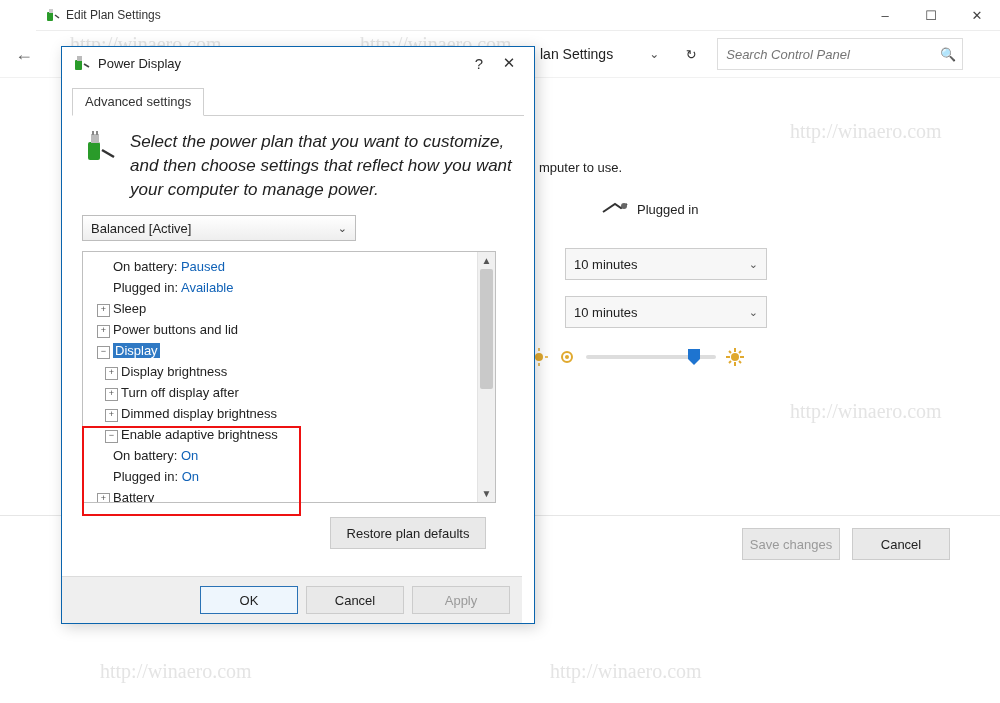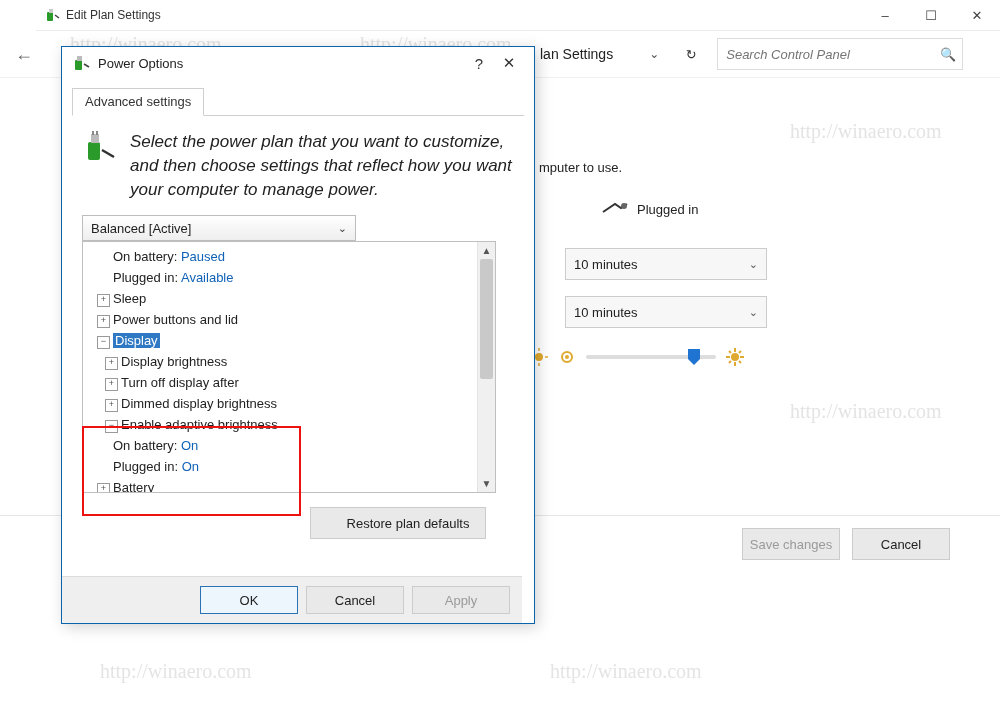--- a/index.html
+++ b/index.html
@@ -34,36 +34,36 @@
   .dlg-title { flex:1; font-size:13px; }
   .dlg-ctrl { width:30px; text-align:center; font-size:15px; color:#333; }
   .tab-strip { margin: 8px 10px 0 10px; border-bottom:1px solid #cfcfcf; display:flex; }
   .tab { padding:5px 12px 6px 12px; font-size:13px; color:#333; position:relative; top:1px; }
   .tab.active { border:1px solid #cfcfcf; border-bottom:1px solid #fff; background:#fff; }
   .dlg-body { padding: 14px 20px 10px 20px; }
   .intro { display:flex; gap:14px; }
   .intro-text { font-size:17px; line-height:1.4;font-style:italic; }
   .plan-dd { margin-top:14px; width:256px; height:24px; border:1px solid #bdbdbd; background:linear-gradient(#fff,#eee); display:flex; align-items:center; padding:0 8px; font-size:13px; }
   .plan-dd .chev { margin-left:auto; font-size:11px; color:#444; }
-  .tree { width:412px; height:250px; border:1px solid #bfbfbf; position:relative; overflow:hidden; background:#fff; }
+  .tree { margin-top:10px; width:412px; height:250px; border:1px solid #bfbfbf; position:relative; overflow:hidden; background:#fff; }
   .tree-scroll { position:absolute; right:0; top:0; bottom:0; width:17px; background:#f0f0f0; border-left:1px solid #e3e3e3; }
   .tree-scroll .sbtn { height:17px; display:flex; align-items:center; justify-content:center; font-size:10px; color:#555; }
   .tree-scroll .sthumb { position:absolute; left:2px; right:2px; top:17px; height:120px; background:#c9c9c9; border-radius:2px; }
   .tree-inner { padding: 4px 0 0 0; font-size:13px; line-height:21px; }
   .row { white-space:nowrap; }
   .ind1 { padding-left:30px; }
   .ind2 { padding-left:14px; }
   .ind3 { padding-left:22px; }
   .ind4 { padding-left:30px; }
   .exp { display:inline-block; width:11px; height:11px; border:1px solid #9a9a9a; font-size:9px; line-height:9px; text-align:center; margin-right:3px; vertical-align:1px; color:#555; background:#fff; }
   .sel { background:#2f79c4; color:#fff; padding:0 2px; }
   .link { color:#1062b7; }
   .redbox { position:absolute; left:82px; top:426px; width:215px; height:86px; border:2px solid #e11; pointer-events:none; }
   .restore-row { margin-top:14px; display:flex; justify-content:flex-end; padding-right:28px; }
-  .restore-btn { min-width:154px;padding-left:20px; }
+  .restore-btn { min-width:154px; }
   .dlg-footer { position:absolute; left:0; right:12px; bottom:0; height:46px; background:#efefef; border-top:1px solid #dcdcdc; display:flex; align-items:center; justify-content:flex-end; padding-right:12px; gap:8px; }
   .dlg-footer .btn { min-width:96px; height:26px; }
   .btn.primary { border:1px solid #2a72b5; background:#eef6fd; }
   .watermark { position:absolute; color:#e4e4e4; font-size:20px; font-family: Georgia, serif; pointer-events:none; }
 </style>
 </head>
 <body>
 
 <div class="watermark" style="left:70px; top:33px;">http://winaero.com</div>
 <div class="watermark" style="left:360px; top:33px;">http://winaero.com</div>
@@ -158,21 +158,21 @@
 
 <div class="dialog">
   <div class="dlg-titlebar">
     <span class="ticon">
       <svg viewBox="0 0 18 18">
           <rect x="3" y="6" width="7" height="10" rx="1" fill="#2a9b2a"></rect>
           <rect x="5" y="2" width="5" height="5" fill="#bbb"></rect>
           <path d="M12 10 L17 13" stroke="#444" stroke-width="1.6"></path>
         </svg>
     </span>
-    <div class="dlg-title">Power Options</div>
+    <div class="dlg-title">Power Display</div>
     <div class="dlg-ctrl">?</div>
     <div class="dlg-ctrl">✕</div>
   </div>
 
   <div class="tab-strip">
     <div class="tab active">Advanced settings</div>
   </div>
 
   <div class="dlg-body">
     <div class="intro">

